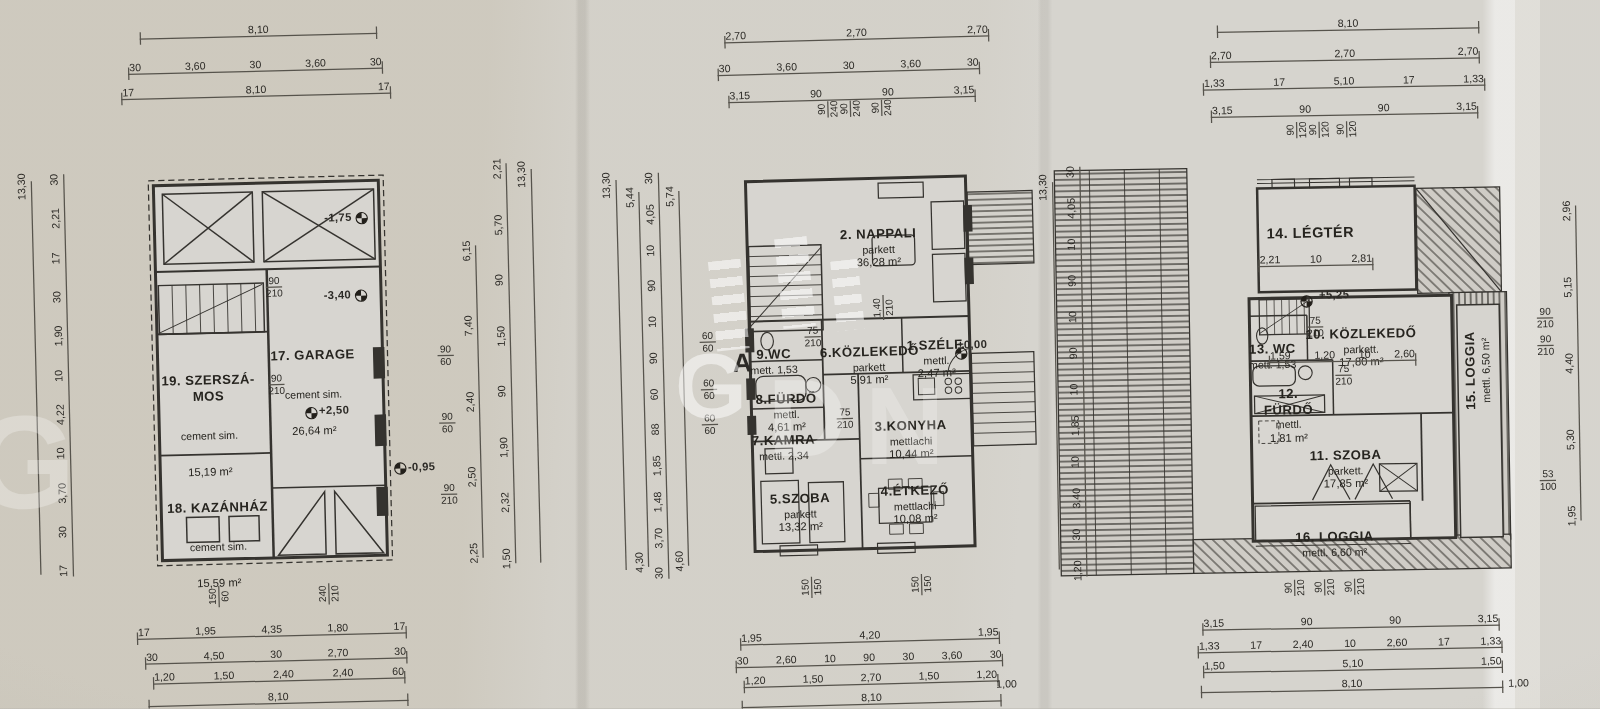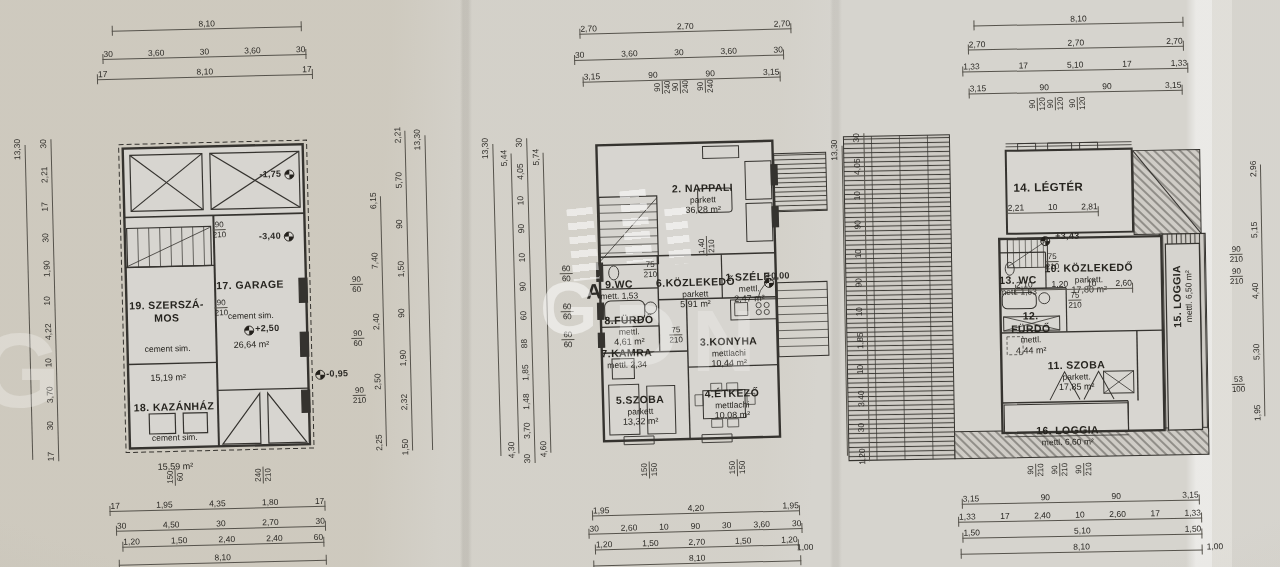--- a/index.html
+++ b/index.html
@@ -511,40 +511,40 @@
     <div class="room" style="left:165px;top:162px;width:110px;">
       <span class="rl" style="font-size:11.5px;">14. LÉGTÉR</span>
     </div>
     <div class="room" style="left:204px;top:243px;width:110px;">
       <span class="rl">10. KÖZLEKEDŐ</span><span class="rm">parkett.</span><span class="ra">17,80 m²</span>
     </div>
     <div class="room" style="left:166px;top:254px;width:44px;">
       <span class="rl">13. WC</span><span class="rm">mett. 1,53</span>
     </div>
     <div class="room" style="left:172px;top:290px;width:56px;">
-      <span class="rl">12. FÜRDŐ</span><span class="rm">mettl.</span><span class="ra">4,44 m²</span>
+      <span class="rl">12. FÜRDŐ</span><span class="rm">mettl.</span><span class="ra">1,81 m²</span>
     </div>
     <div class="room" style="left:200px;top:340px;width:90px;">
       <span class="rl">11. SZOBA</span><span class="rm">parkett.</span><span class="ra">17,85 m²</span>
     </div>
     <div class="room" style="left:180px;top:405px;width:110px;">
       <span class="rl">16. LOGGIA</span><span class="rm">mettl. 6,60 m²</span>
     </div>
     <div class="room" style="left:302px;top:268px;width:100px;transform:rotate(-90deg);">
       <span class="rl">15. LOGGIA</span><span class="rm">mettl. 6,50 m²</span>
     </div>
 
-    <span class="lvl" style="left:226px;top:231px;">+3,43</span>
+    <span class="lvl" style="left:226px;top:231px;">+5,25</span>
     <div class="dimrow" style="left:178px;top:200px;width:92px;border-bottom-color:#56534c;">
         <span>2,21</span>
         <span>10</span>
         <span>2,81</span>
       </div>
     <div class="dimrow" style="left:185px;top:277px;width:118px;">
-        <span>2,10</span>
+        <span>1,59</span>
         <span>1,20</span>
         <span>10</span>
         <span>2,60</span>
       </div>
     <span class="hpair" style="left:216px;top:252px;">
         <i>75</i>
         <i>210</i>
       </span>
     <span class="hpair" style="left:238px;top:291px;">
         <i>75</i>

